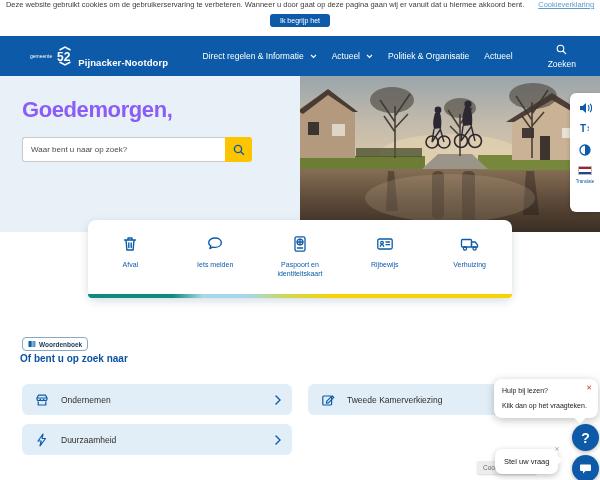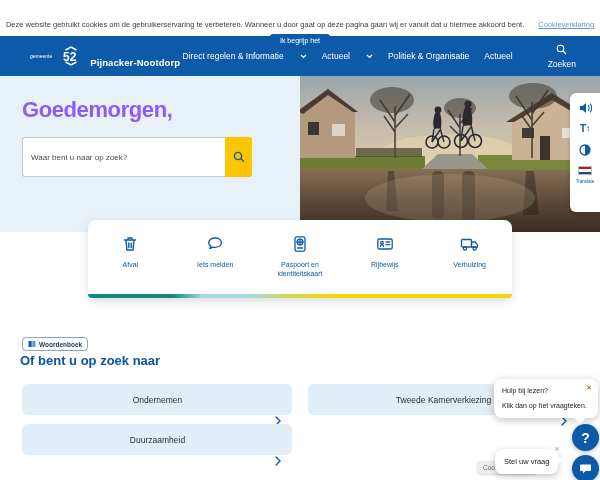--- a/index.html
+++ b/index.html
@@ -2,40 +2,40 @@
 <html><head>
 <meta charset="utf-8">
 <style>
   * { margin:0; padding:0; box-sizing:border-box; }
   html,body { width:600px; height:480px; }
   body { font-family:"Liberation Sans", sans-serif; background:#fff; }
   .page { position:relative; width:600px; height:480px; overflow:hidden; background:#fff; }
 
   
   .cookie-banner { position:absolute; top:0; left:0; width:600px; height:36px; background:#fff; z-index:30; }
-  .cookie-text-row { text-align:center; padding-top:20px; font-size:7.5px; color:#3c3c3b; }
+  .cookie-text-row { text-align:center; padding-top:0; font-size:7.5px; color:#3c3c3b; }
   .cookie-link { color:#5b9bc8; text-decoration:underline; margin-left:14px; cursor:pointer; }
   .cookie-accept { display:block; margin:5px auto 0; background:#0d5ba8; color:#fff; border:none; font-size:7px;
                    padding:3px 10px; border-radius:3px; cursor:pointer; font-family:inherit; }
 
   
   .nav { position:absolute; top:36px; left:0; width:600px; height:40px; background:#0d5ba8; display:flex;
          align-items:center; justify-content:space-between; padding:0 24px 0 30px; z-index:20; }
-  .logo { display:flex; align-items:center; gap:7px; color:#fff; cursor:pointer; }
+  .logo { display:flex; align-items:center; gap:1px; color:#fff; cursor:pointer; }
   .logo-prefix { font-size:5px; }
   .logo-name { font-size:9.5px; font-weight:bold; letter-spacing:.1px;margin-top:13px; }
   .menu { display:flex; align-items:center; gap:15px; color:#fff; font-size:8.5px; }
-  .menu-item { display:flex; align-items:center; gap:16px; cursor:pointer; white-space:nowrap; }
+  .menu-item { display:flex; align-items:center; gap:6px; cursor:pointer; white-space:nowrap; }
   .nav-search { display:flex; align-items:center; gap:4px; margin-left:20px; cursor:pointer;flex-direction:column; }
 
   
   .hero { position:absolute; top:76px; left:0; width:600px; height:156px; background:#e9f1f8; }
   .hero-image { position:absolute; top:0; left:300px; width:300px; height:156px; }
   .hero-greeting { position:absolute; left:22px; top:21px; font-size:22px; font-weight:bold; color:#8b5cf6; letter-spacing:-.4px; }
-  .searchbar { position:absolute; left:22px; top:61px; width:230px; height:40px; display:flex; }
+  .searchbar { position:absolute; left:22px; top:61px; width:230px; height:25px; display:flex; }
   .search-input { flex:1; border:1px solid #c9c9c9; border-right:none; border-radius:3px 0 0 3px; font-size:8px;
                   padding-left:8px; color:#333; outline:none; font-family:inherit; background:#fff; }
   .search-input::placeholder { color:#4a4a4a; }
   .search-btn { width:27px; background:#fdc500; border:none; border-radius:0 3px 3px 0; display:flex;
                 align-items:center; justify-content:center; cursor:pointer; }
 
   
   .access-panel { position:absolute; right:0; top:17px; width:30px; height:119px; background:#fff;
                   border-radius:6px 0 0 6px; box-shadow:0 1px 4px rgba(0,0,0,.2); display:flex; flex-direction:column;
                   align-items:center; padding-top:9px; gap:10px; z-index:12; }
@@ -52,25 +52,25 @@
   .quick-item { flex:1; display:flex; flex-direction:column; align-items:center; padding-top:13px; cursor:pointer; }
   .quick-icon { height:22px; display:flex; align-items:center; }
   .quick-label { margin-top:5px; font-size:7px; color:#0d5ba8; text-align:center; line-height:1.3; max-width:72px; }
   .quick-stripe { position:absolute; bottom:0; left:0; right:0; height:4px; border-radius:0 0 8px 8px;
                   background:linear-gradient(90deg,#0f8a80 0%,#0f8a80 20%,#a5d8e8 27%,#a5d8e8 38%,#cfd84f 47%,#f6d304 58%,#f6d304 100%); }
 
   
   .badge { position:absolute; left:22px; top:337px; display:inline-flex; align-items:center; gap:3px;
            border:1px solid #8aa8bf; border-radius:4px; padding:2px 5px; background:#fff; cursor:pointer; }
   .badge-label { font-size:6.5px; font-weight:bold; color:#17365a; }
-  .section-title { position:absolute; left:20px; top:353px; font-size:13px; font-weight:bold; color:#0b53a2; }
+  .section-title { position:absolute; left:20px; top:353px; font-size:10px; font-weight:bold; color:#0b53a2; }
   .cards-grid { position:absolute; left:22px; top:384px; width:556px; display:grid;
                 grid-template-columns:270px 270px; column-gap:16px; row-gap:9px; }
   .link-card { height:31px; background:#e2eef7; border-radius:6px; display:flex; align-items:center;
-               padding:0 11px 0 12px; gap:11px; cursor:pointer;flex-direction:column; }
+               padding:0 11px 0 12px; gap:11px; cursor:pointer; }
   .link-card-label { font-size:8.5px; color:#2e2e2d; }
   .link-card .chev { margin-left:auto; display:flex; }
 
   
   .help-tooltip { position:absolute; left:494px; top:379px; width:104px; background:#fff; border-radius:8px;
                   box-shadow:0 2px 8px rgba(0,0,0,.25); padding:8px 8px 9px; z-index:60; }
   .help-tooltip:after { content:""; position:absolute; bottom:-4px; right:14px; width:8px; height:8px; background:#fff;
                         transform:rotate(45deg); }
   .help-title { font-size:7px; color:#222; }
   .help-body { font-size:7px; color:#222; margin-top:8px; }

